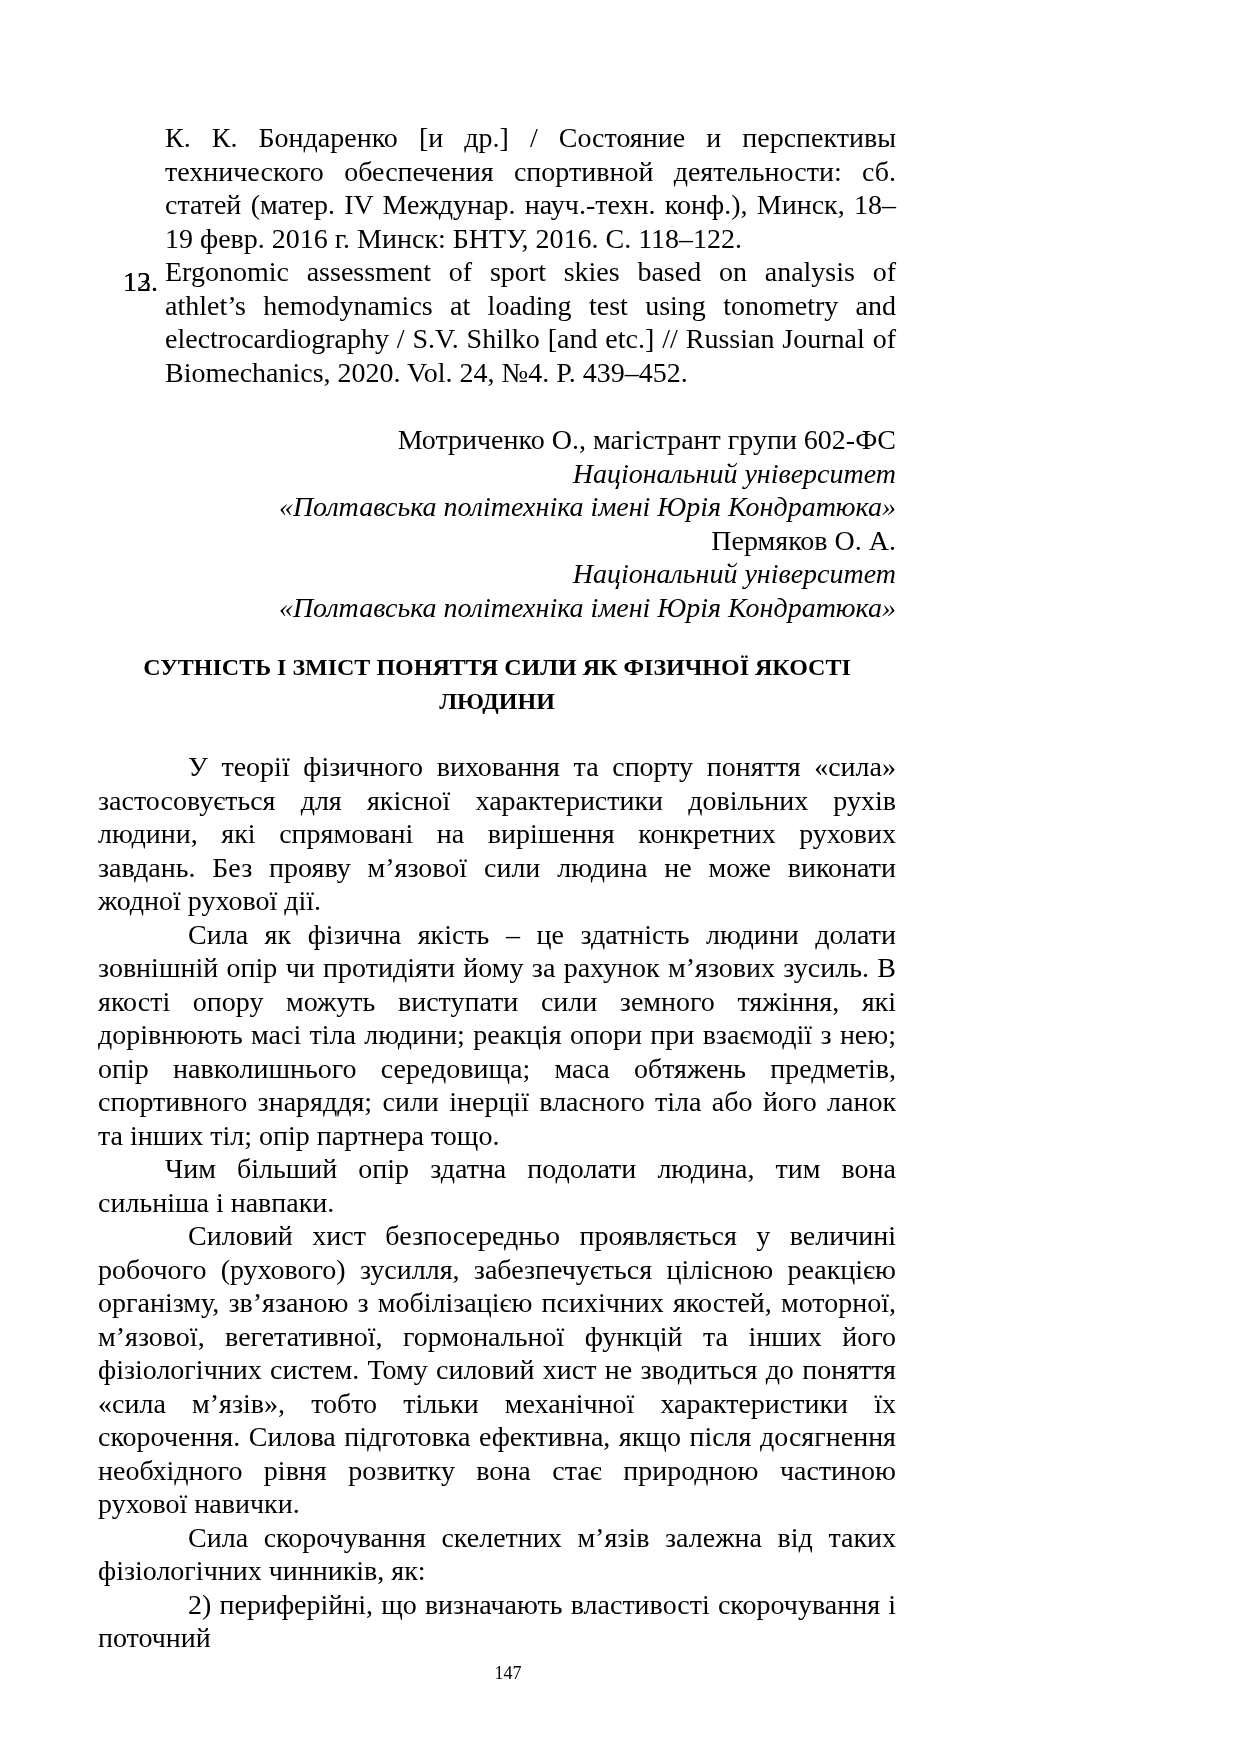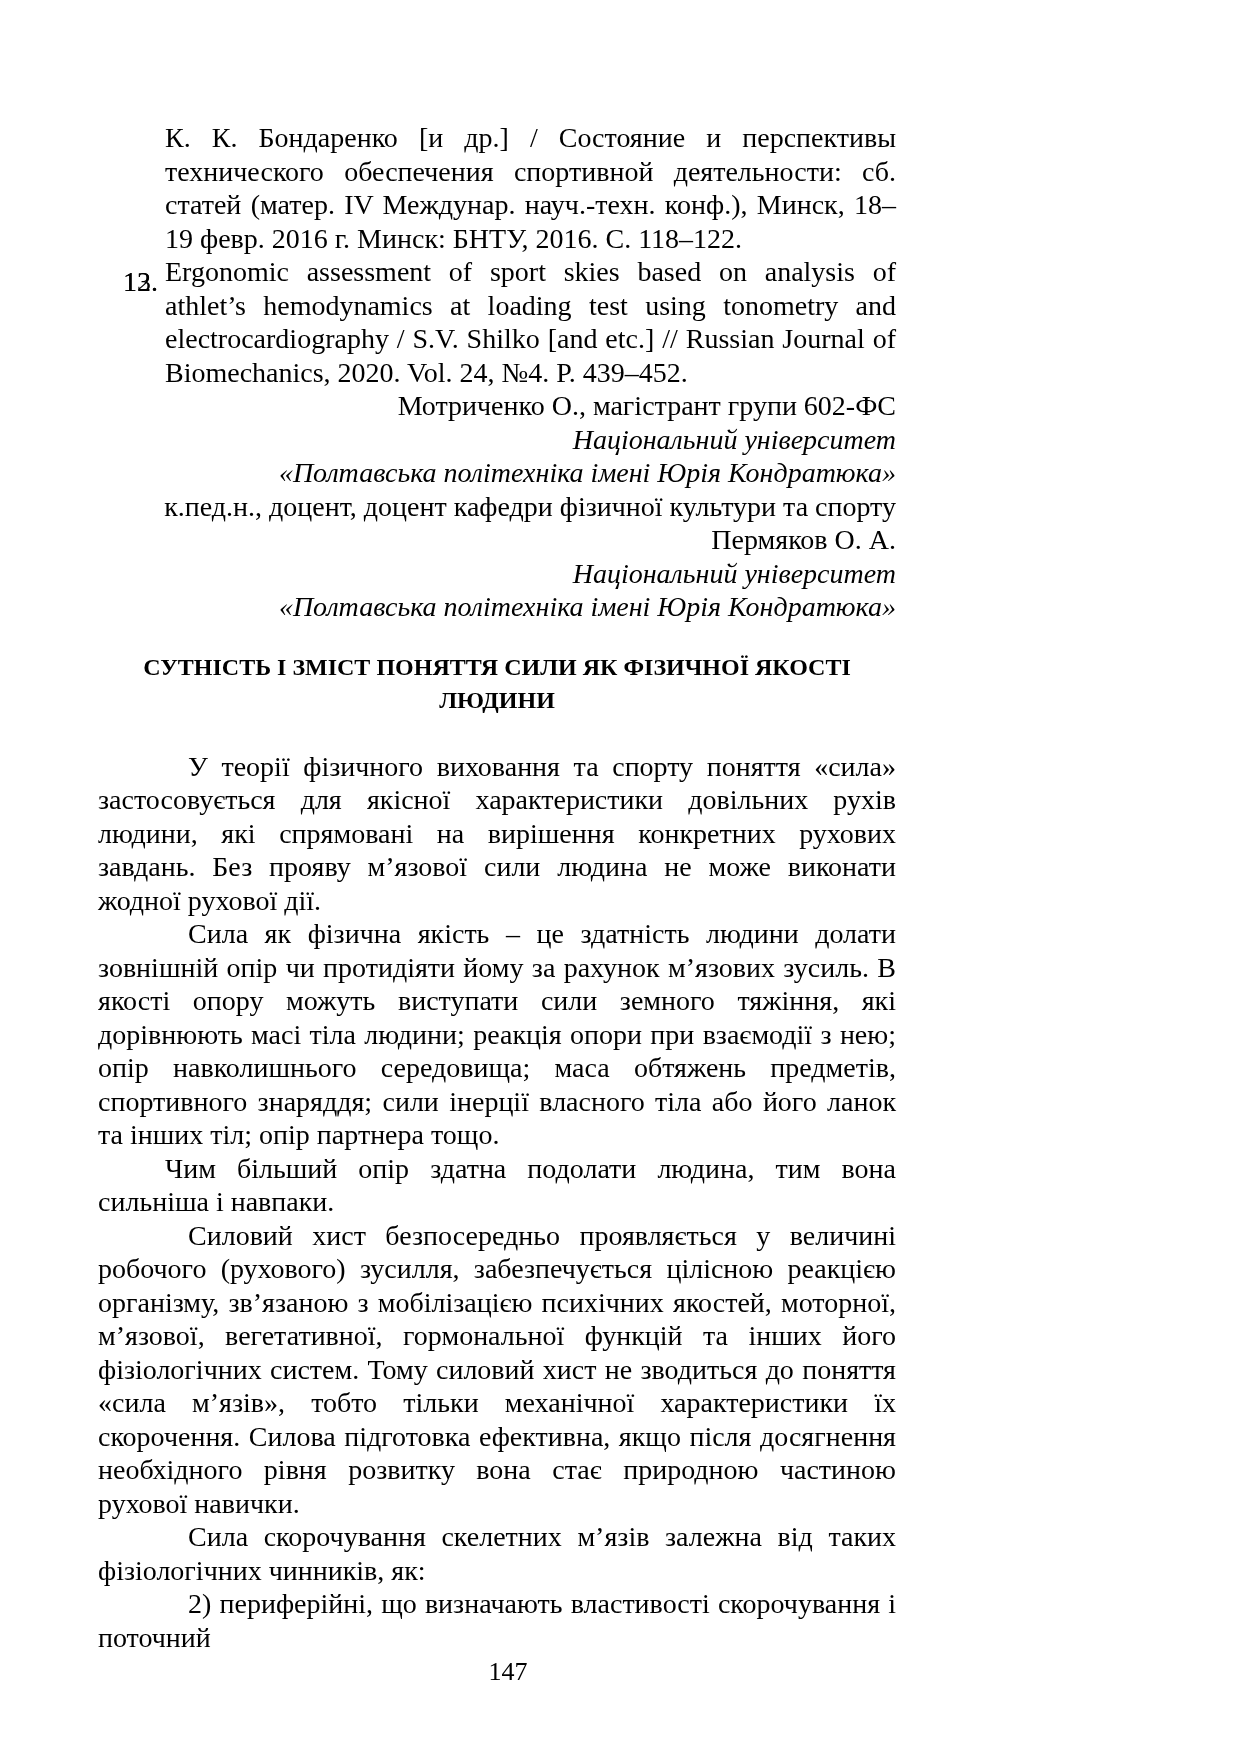--- a/index.html
+++ b/index.html
@@ -34,20 +34,21 @@
     text-align: justify;
   }
   .ref-num {
     position: absolute;
     left: 25px;
     top: 10px;
     white-space: nowrap;
   }
   
   .authors {
+    margin-top: 34px;
     text-align: right;
   }
   .authors .italic { font-style: italic; }
   
   .title {
     margin-top: 27px;
     text-align: center;
     font-weight: bold;
     font-size: 24px;
     line-height: 33.5px;
@@ -56,21 +57,21 @@
   .body-text { margin-top: 32px; }
   .body-text p {
     text-align: justify;
     text-indent: 90px;
   }
   .body-text p.small-indent { text-indent: 67px; }
   
   .page-number {
     margin: 3px -120px 0 -98px;
     text-align: center;
-    font-size: 26px;
+    font-size: 18px;
     line-height: 30px;
   }
 </style>
 </head>
 <body>
 
 <div class="page">
 
   <div class="refs txt">
     <div class="ref-cont">К. К. Бондаренко [и др.] / Состояние и перспективы технического обеспечения спортивной деятельности: сб. статей (матер. IV Междунар. науч.-техн. конф.), Минск, 18–19 февр. 2016 г. Минск: БНТУ, 2016. С. 118–122.</div>
@@ -82,21 +83,20 @@
     <div class="ref-item">
       <span class="ref-num">13.</span>
       <span>Ergonomic assessment of sport skies based on analysis of athlet’s hemodynamics at loading test using tonometry and electrocardiography / S.V. Shilko [and etc.] // Russian Journal of Biomechanics, 2020. Vol. 24, №4. P. 439–452.</span>
     </div>
   </div>
 
   <div class="authors txt">
     <div>Мотриченко О., магістрант групи 602-ФС</div>
     <div class="italic">Національний університет</div>
     <div class="italic">«Полтавська політехніка імені Юрія Кондратюка»</div>
-    <div>к.пед.н., доцент, доцент кафедри фізичної культури та спорту</div>
     <div>Пермяков О. А.</div>
     <div class="italic">Національний університет</div>
     <div class="italic">«Полтавська політехніка імені Юрія Кондратюка»</div>
   </div>
 
   <h1 class="title">СУТНІСТЬ І ЗМІСТ ПОНЯТТЯ СИЛИ ЯК ФІЗИЧНОЇ ЯКОСТІ ЛЮДИНИ</h1>
 
   <div class="body-text txt">
     <p>У теорії фізичного виховання та спорту поняття «сила» застосовується для якісної характеристики довільних рухів людини, які спрямовані на вирішення конкретних рухових завдань. Без прояву м’язової сили людина не може виконати жодної рухової дії.</p>
     <p>Сила як фізична якість – це здатність людини долати зовнішній опір чи протидіяти йому за рахунок м’язових зусиль. В якості опору можуть виступати сили земного тяжіння, які дорівнюють масі тіла людини; реакція опори при взаємодії з нею; опір навколишнього середовища; маса обтяжень предметів, спортивного знаряддя; сили інерції власного тіла або його ланок та інших тіл; опір партнера тощо.</p>

